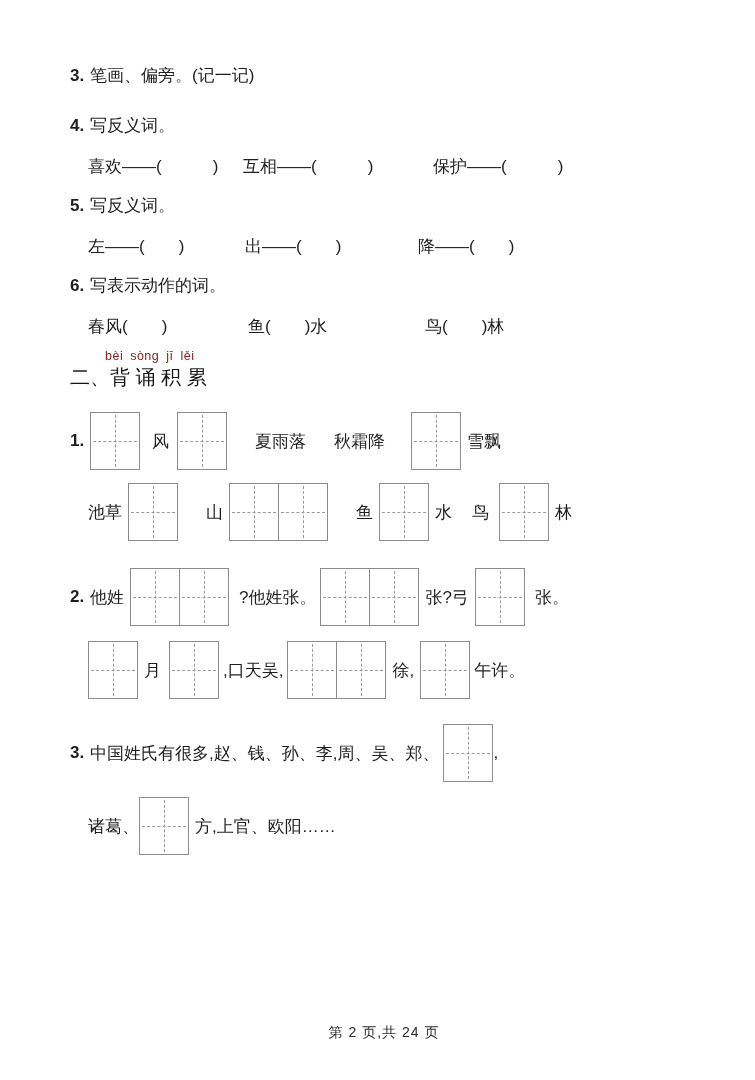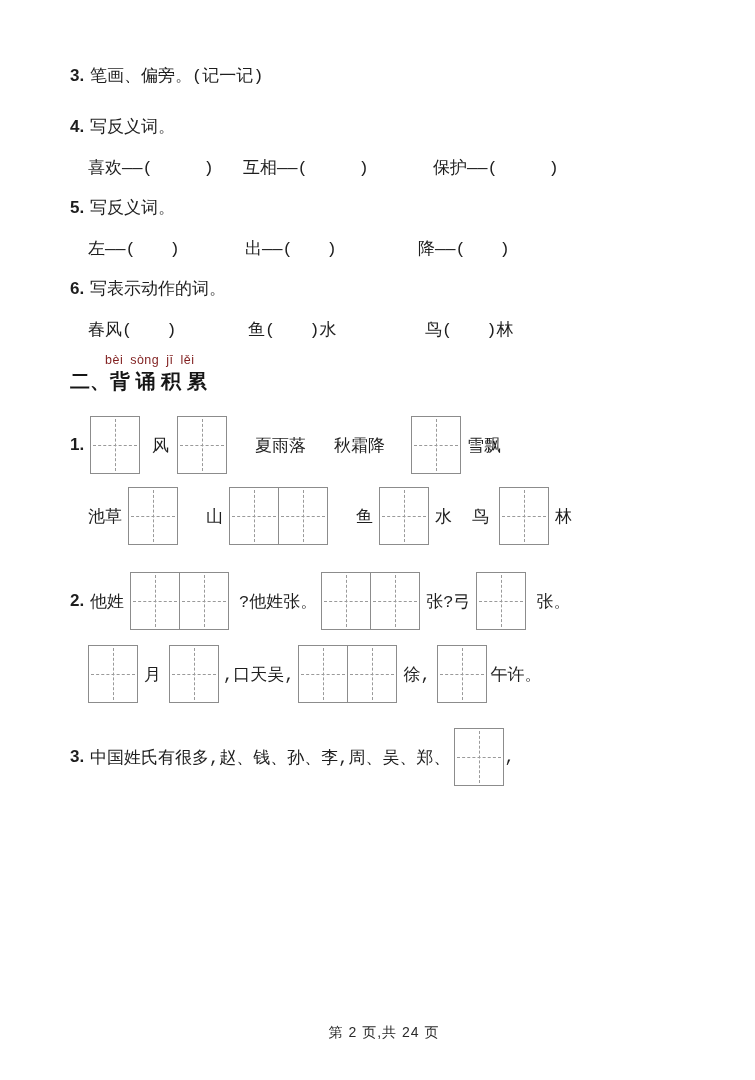--- a/index.html
+++ b/index.html
@@ -13,21 +13,21 @@
     font-size:17px;
   }
   .content{position:absolute;top:0;left:0;right:0;padding:64px 36px 0 70px;box-sizing:border-box;}
 
   
   .q-title{display:flex;align-items:baseline;line-height:24px;margin:0 0 26px 0;}
   .num{
     font-family:"Liberation Sans","DejaVu Sans",sans-serif;
     font-weight:700;width:20px;flex:none;letter-spacing:0;
   }
-  .kai{font-family:Liberation Mono, monospace;}
+  .kai{font-family:Liberation Sans, sans-serif;}
 
   
   .radicals{
     display:grid;
     grid-template-columns:232px 210px 1fr;
     row-gap:14px;
     padding-left:23px;
     line-height:26px;
     margin-bottom:16px;
   }
@@ -41,21 +41,21 @@
 
   
   .sec2-head{margin-bottom:22px;}
   .pinyin{
     font-family:"Liberation Sans","DejaVu Sans",sans-serif;
     font-size:12.5px;color:#7f1d1d;margin-left:35px;line-height:16px;
     word-spacing:3px;letter-spacing:.5px;
   }
   .heading{
     font-family:"Liberation Sans","DejaVu Sans",sans-serif;
-    font-weight:700;font-size:20px;line-height:26px;color:#161616;
+    font-weight:400;font-size:20px;line-height:26px;color:#161616;
   }
 
   
   .tzg{display:inline-flex;height:56px;border:1px solid #8c8c8c;flex:none;box-sizing:content-box;background:#fff;}
   .tzg .c{width:48px;position:relative;}
   .tzg .c + .c{border-left:1px solid #8c8c8c;}
   .tzg .c::before{content:"";position:absolute;left:2px;right:2px;top:50%;border-top:1px dashed #9a9a9a;}
   .tzg .c::after{content:"";position:absolute;top:2px;bottom:2px;left:50%;border-left:1px dashed #9a9a9a;}
 
   
@@ -205,17 +205,24 @@
 
     <div class="gl q3l1">
       <span class="num">3.</span>
       <span class="kai">中国姓氏有很多,赵、钱、孙、李,周、吴、郑、</span>
       <span class="tzg m4">
           <span class="c"></span>
         </span>
       <span class="kai">,</span>
     </div>
 
+    <div class="gl cont">
+      <span class="kai">诸葛、</span>
+      <span class="tzg">
+          <span class="c"></span>
+        </span>
+      <span class="kai m6">方,上官、欧阳……</span>
+    </div>
 
   </div>
 
   <div class="footer">第 2 页,共 24 页</div>
 </div>
 
 </body></html>

